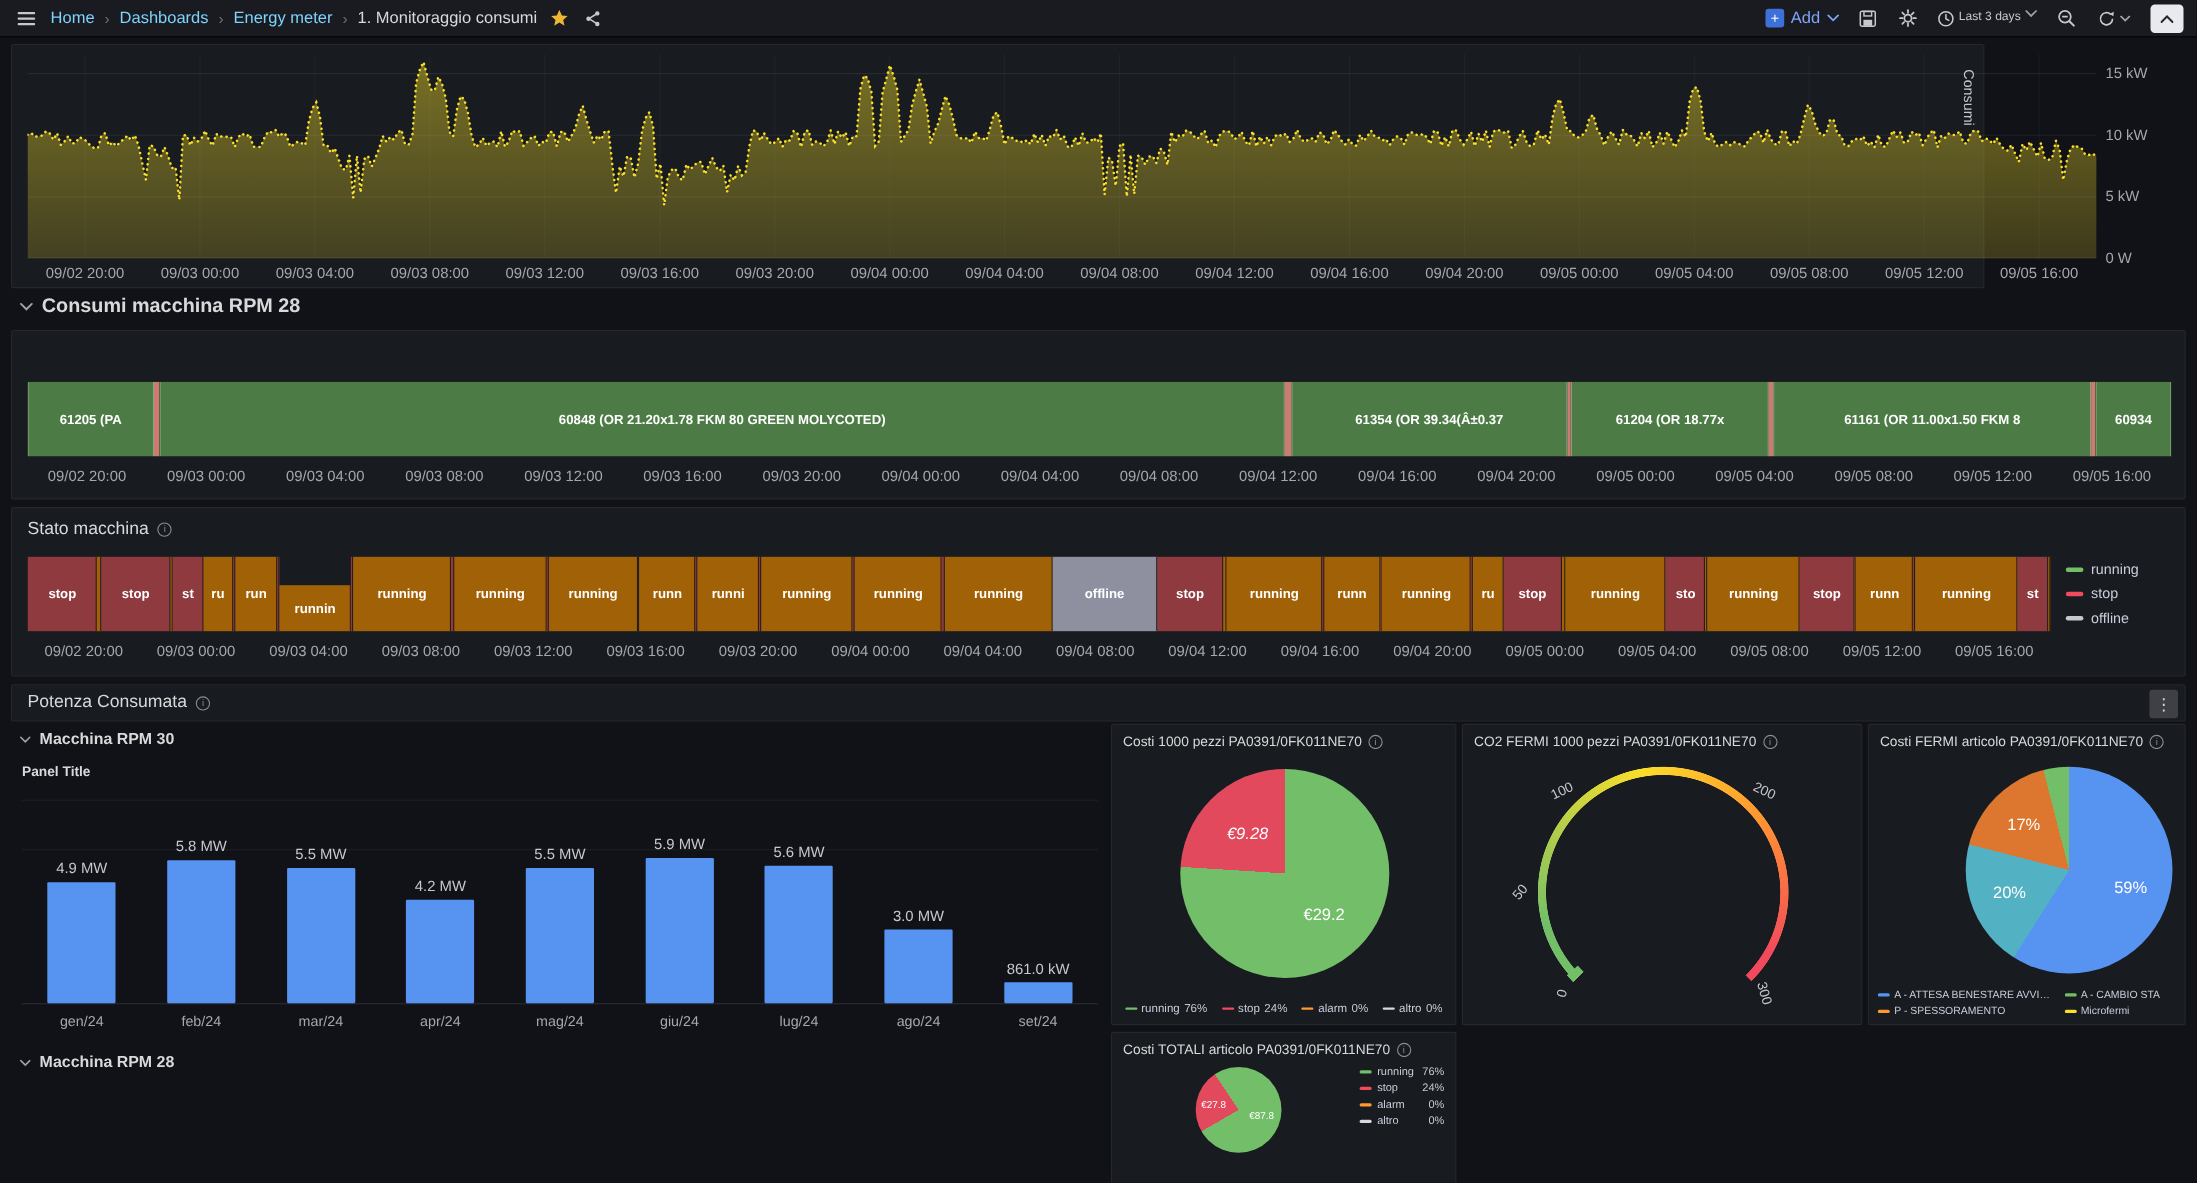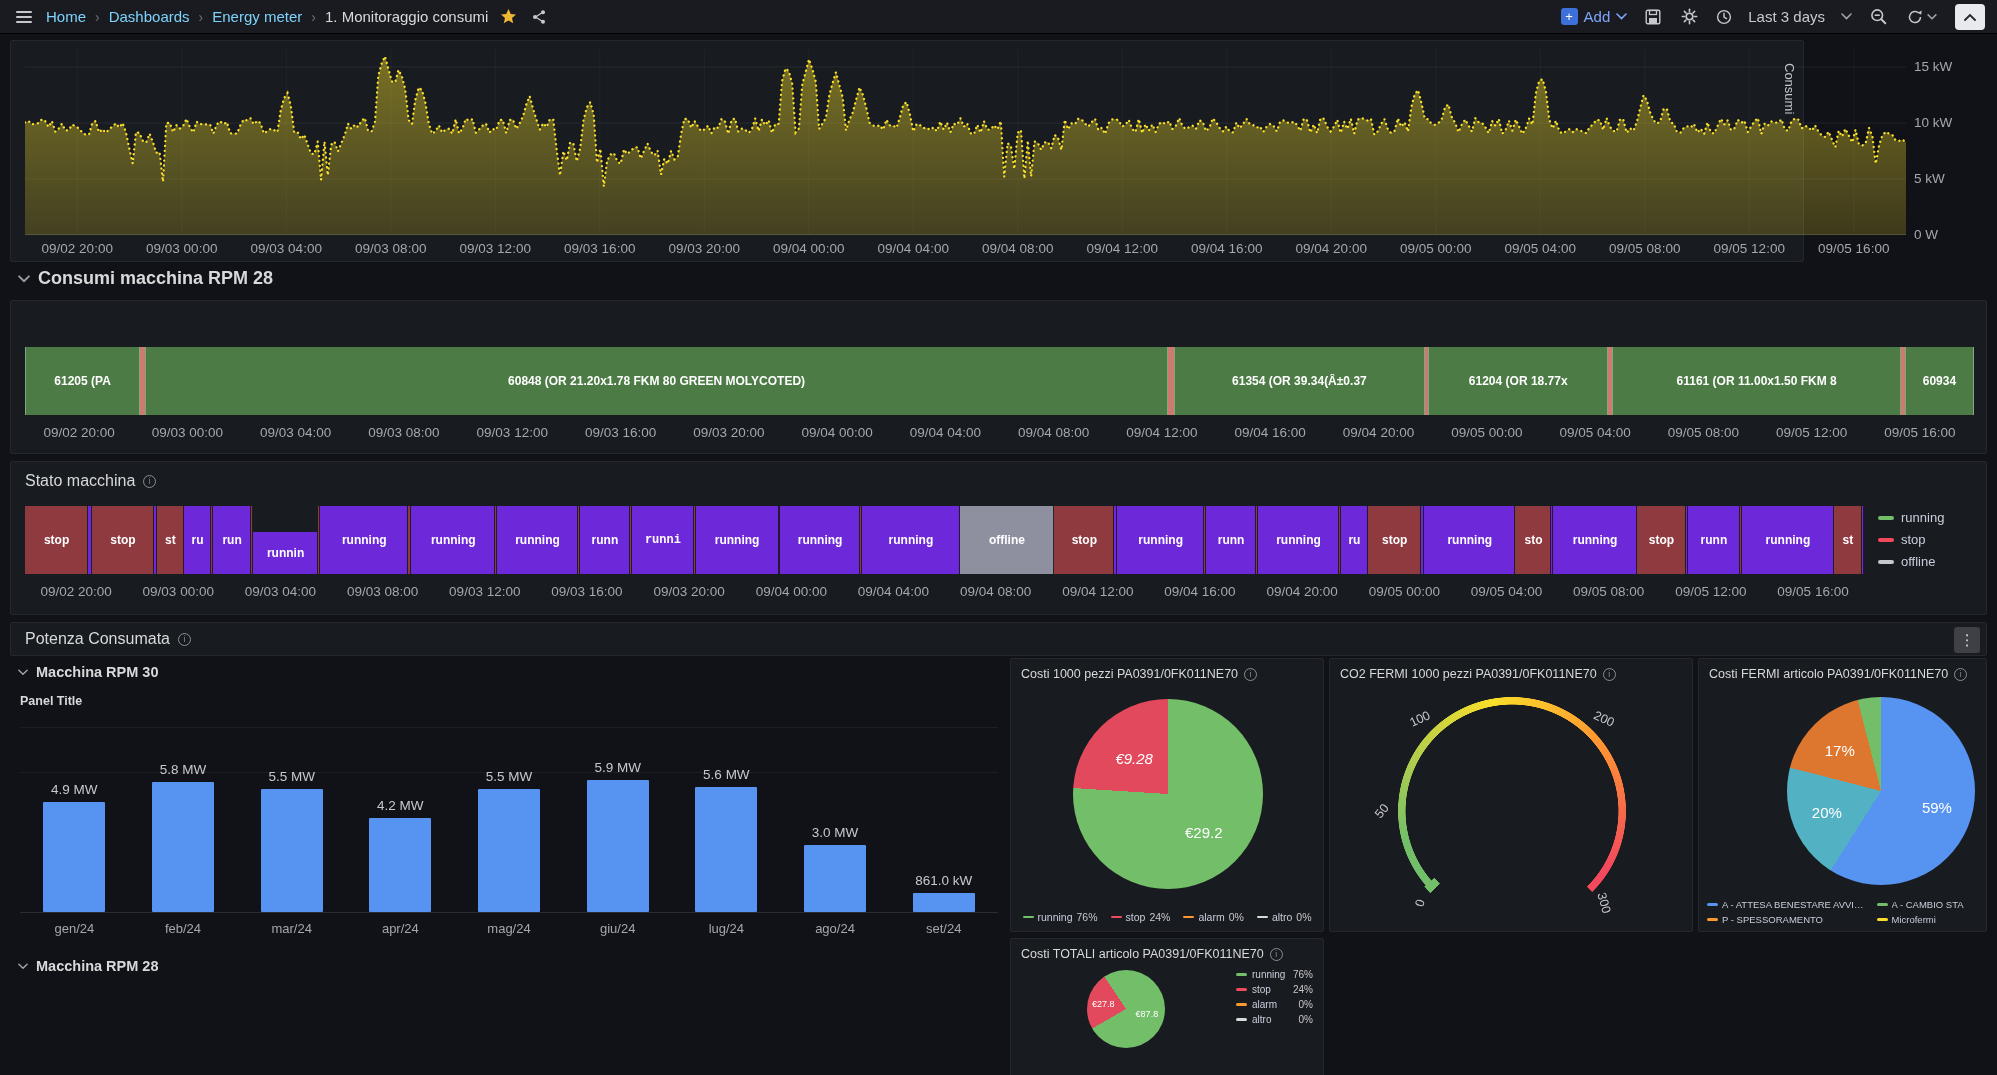--- a/index.html
+++ b/index.html
@@ -18,21 +18,21 @@
   .hamb i{display:block;width:16px;height:2px;background:#c7c8cd;border-radius:1px}
   .breadcrumb{display:flex;align-items:center;gap:9px;font-size:15px;white-space:nowrap}
   .breadcrumb a{color:#7dd3fc;text-decoration:none;cursor:pointer}
   .breadcrumb a.current{color:#d8d9da}
   .bsep{color:#6e7077;font-size:14px}
   .iconbtn{background:none;border:none;cursor:pointer;display:flex;align-items:center;gap:4px;
     color:#c7c8cd;padding:2px}
   .add-btn{display:flex;align-items:center;gap:6px;color:#7da6f8;font-size:15px;font-weight:500;cursor:pointer}
   .plusbox{width:17px;height:17px;border-radius:3px;background:#3d71d9;color:#fff;font-size:13px;
     display:flex;align-items:center;justify-content:center}
-  .timepicker{display:flex;align-items:center;gap:16px;font-size:15px;color:#c7c8cd;cursor:pointer;white-space:nowrap}
+  .timepicker{display:flex;align-items:flex-start;gap:4px;font-size:11px;color:#c7c8cd;cursor:pointer;white-space:nowrap}
   .scrolltop{width:30px;height:26px;border-radius:4px;background:#e9eaee;border:none;cursor:pointer;
     display:flex;align-items:center;justify-content:center}
 
   
   .panel{position:absolute;background:#181b1f;border:1px solid #25272e;border-radius:2px}
   .ptitle{display:flex;align-items:center;gap:8px;padding:10px 0 0 14px;font-size:16px;
     color:#d8d9da;font-weight:500}
   .ptitle-sm{display:flex;align-items:center;gap:6px;padding:8px 0 0 10px;font-size:12.5px;
     color:#d8d9da;font-weight:500;white-space:nowrap;overflow:hidden}
   .info-icon{width:13px;height:13px;border:1px solid #8a8d94;border-radius:50%;flex:none;
@@ -51,21 +51,21 @@
   .yaxis{position:absolute;inset:0;pointer-events:none}
   .yaxis span{position:absolute;left:1903px;font-size:13.5px;color:#a5a7ad;white-space:nowrap}
   .vert-label{position:absolute;right:6px;top:22px;writing-mode:vertical-rl;font-size:13px;color:#c7c8cd}
 
   
   .timeline{position:absolute;display:flex;overflow:hidden}
   .seg{position:relative;display:flex;align-items:center;justify-content:center;overflow:hidden;min-width:0}
   .seglbl{font-size:12px;font-weight:700;color:#fff;white-space:nowrap;overflow:hidden;padding:0 3px}
   .s-job{background:#4c7b45;box-shadow:inset 1px 0 0 rgba(255,255,255,.32),inset -1px 0 0 rgba(255,255,255,.32)}
   .s-gap{background:#cd7a70}
-  .s-running{background:#6d28d9;box-shadow:inset -1px 0 0 rgba(20,22,26,.85)}
+  .s-running{background:#a16207;box-shadow:inset -1px 0 0 rgba(20,22,26,.85)}
   .s-stop{background:#8e3a3f;box-shadow:inset -1px 0 0 rgba(20,22,26,.85)}
   .s-offline{background:#8e90a0;box-shadow:inset -1px 0 0 rgba(20,22,26,.85)}
 
   
   .lgitem{display:flex;align-items:center;gap:7px;font-size:13px;color:#ccccdc;cursor:pointer;min-width:0}
   .lgmark{width:16px;height:4px;border-radius:2px;flex:none}
   .lgval{color:#c7c8cd}
   .lg-col{position:absolute;display:flex;flex-direction:column;gap:7px}
   .lg-h{position:absolute;left:0;right:0;display:flex;justify-content:center;gap:13px}
   .lg-h .lgitem{font-size:10.5px;gap:4px}
@@ -360,21 +360,21 @@
         </div>
         <div class="seg s-stop" style="flex-grow: 3;"></div>
         <div class="seg s-running" style="flex-grow: 50;">
           <span class="seglbl">running</span>
         </div>
         <div class="seg s-stop" style="flex-grow: 3;"></div>
         <div class="seg s-running" style="flex-grow: 30;">
           <span class="seglbl">runn</span>
         </div>
         <div class="seg s-stop" style="flex-grow: 3;"></div>
-        <div class="seg s-running" style="flex-grow: 33; font-family: Liberation Mono, monospace;">
+        <div class="seg s-running" style="flex-grow: 33;">
           <span class="seglbl">runni</span>
         </div>
         <div class="seg s-stop" style="flex-grow: 3;"></div>
         <div class="seg s-running" style="flex-grow: 54;">
           <span class="seglbl">running</span>
         </div>
         <div class="seg s-stop" style="flex-grow: 3;"></div>
         <div class="seg s-running" style="flex-grow: 48;">
           <span class="seglbl">running</span>
         </div>

